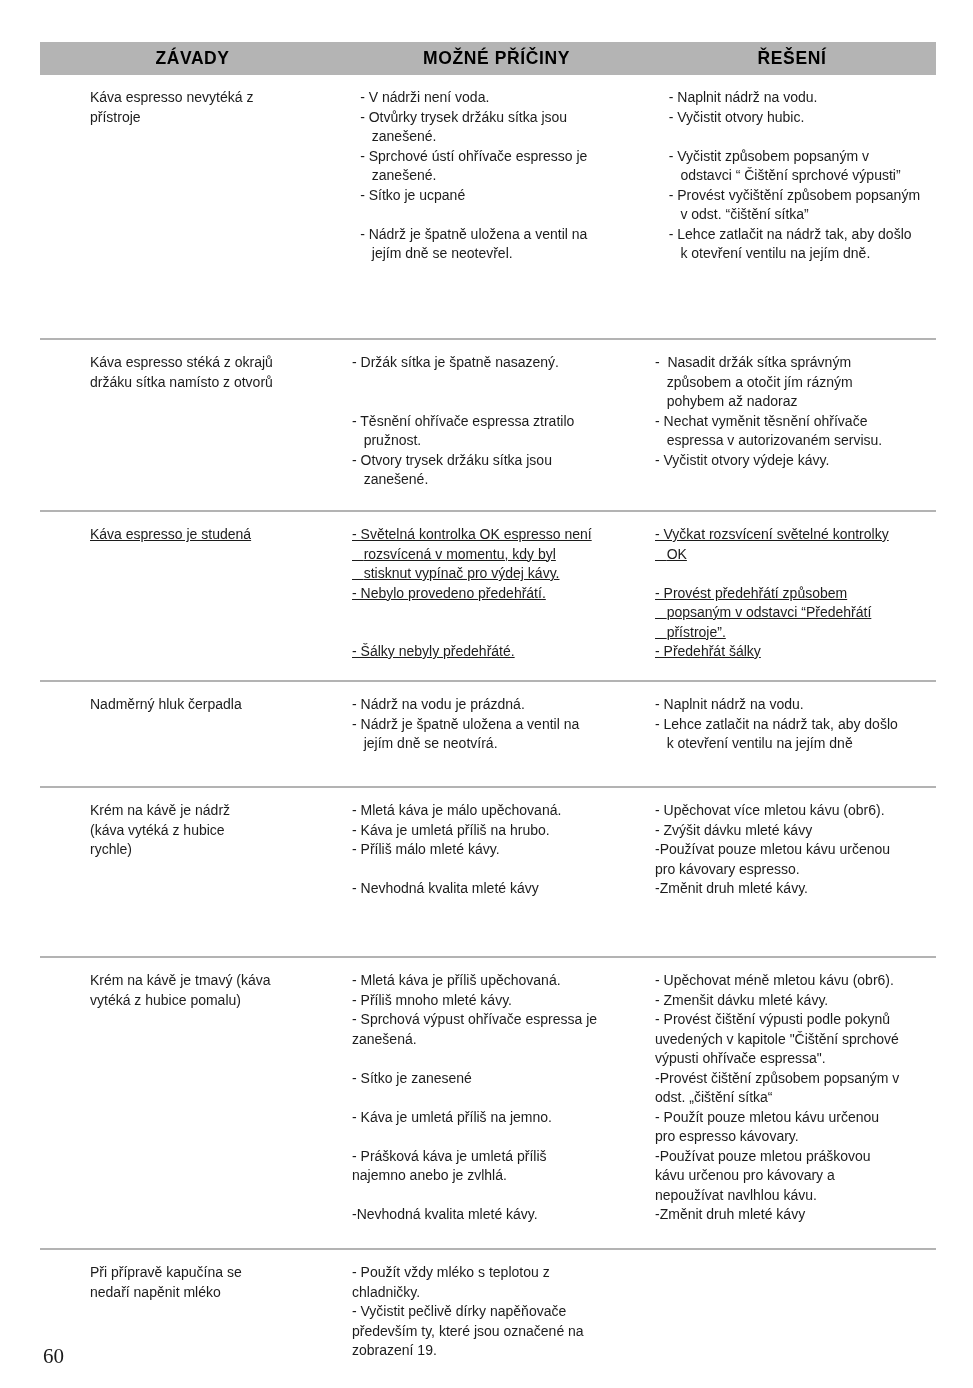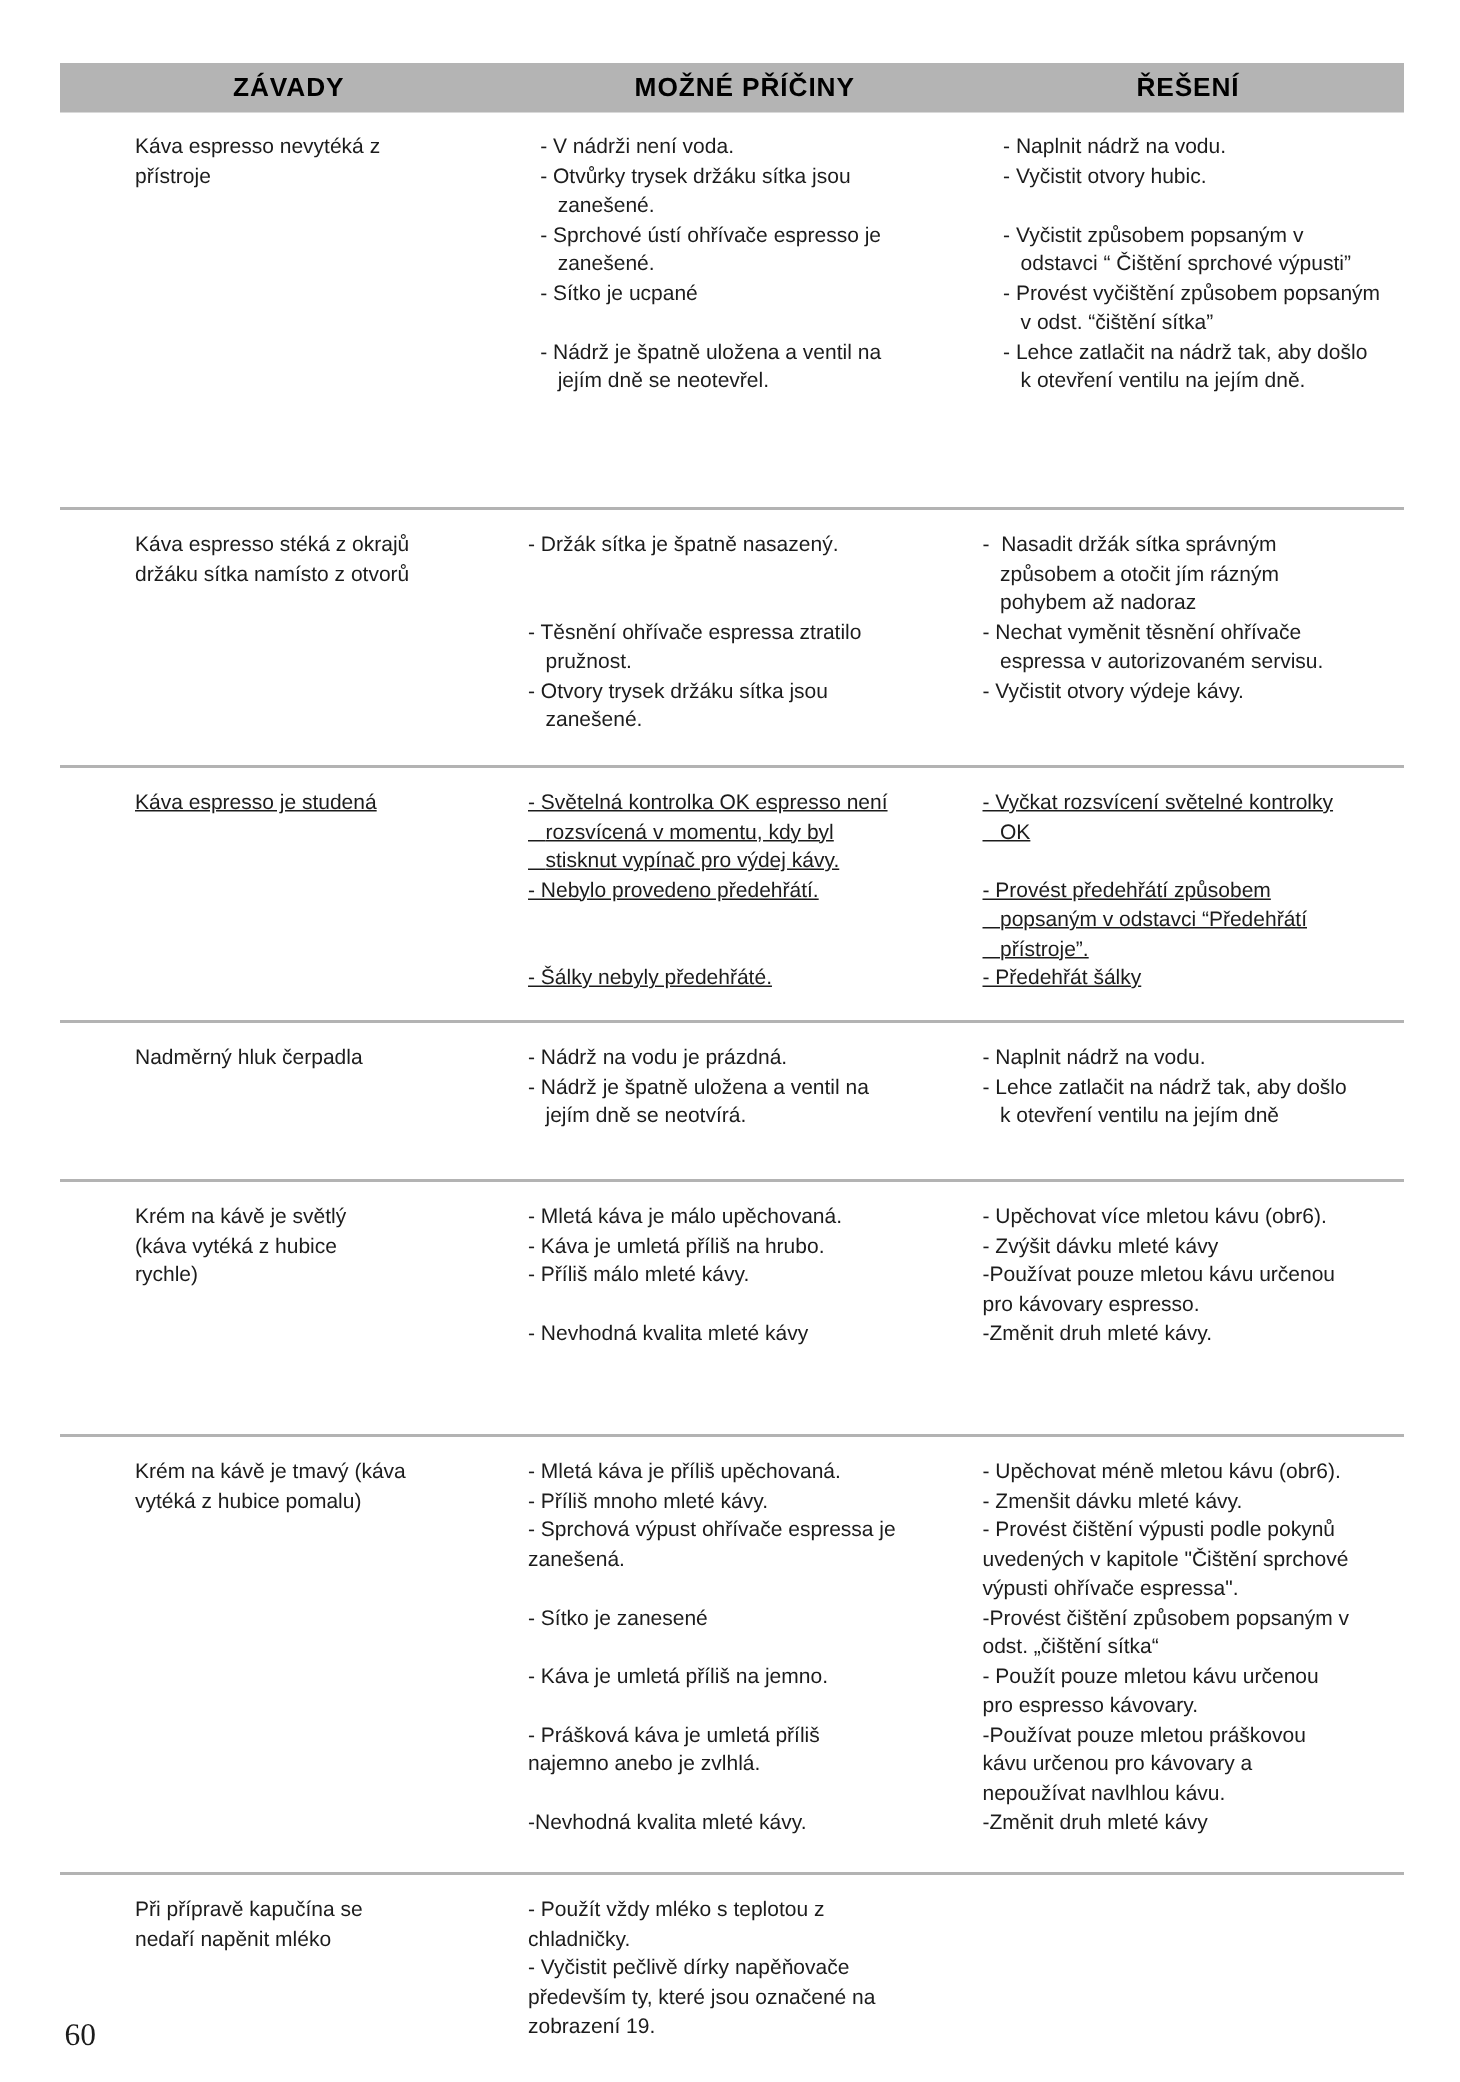--- a/index.html
+++ b/index.html
@@ -135,21 +135,21 @@
     <div class="cell c1">Nadměrný hluk čerpadla</div>
     <div class="cell c2">- Nádrž na vodu je prázdná.
 - Nádrž je špatně uložena a ventil na
    jejím dně se neotvírá.</div>
     <div class="cell c3">- Naplnit nádrž na vodu.
 - Lehce zatlačit na nádrž tak, aby došlo
    k otevření ventilu na jejím dně</div>
   </div>
 
   <div class="row r5">
-    <div class="cell c1">Krém na kávě je světlý
+    <div class="cell c1">Krém na kávě je nádrž
 (káva vytéká z hubice
 rychle)</div>
     <div class="cell c2">- Mletá káva je málo upěchovaná.
 - Káva je umletá příliš na hrubo.
 - Příliš málo mleté kávy.
 
 - Nevhodná kvalita mleté kávy</div>
     <div class="cell c3">- Upěchovat více mletou kávu (obr6).
 - Zvýšit dávku mleté kávy
 -Používat pouze mletou kávu určenou

